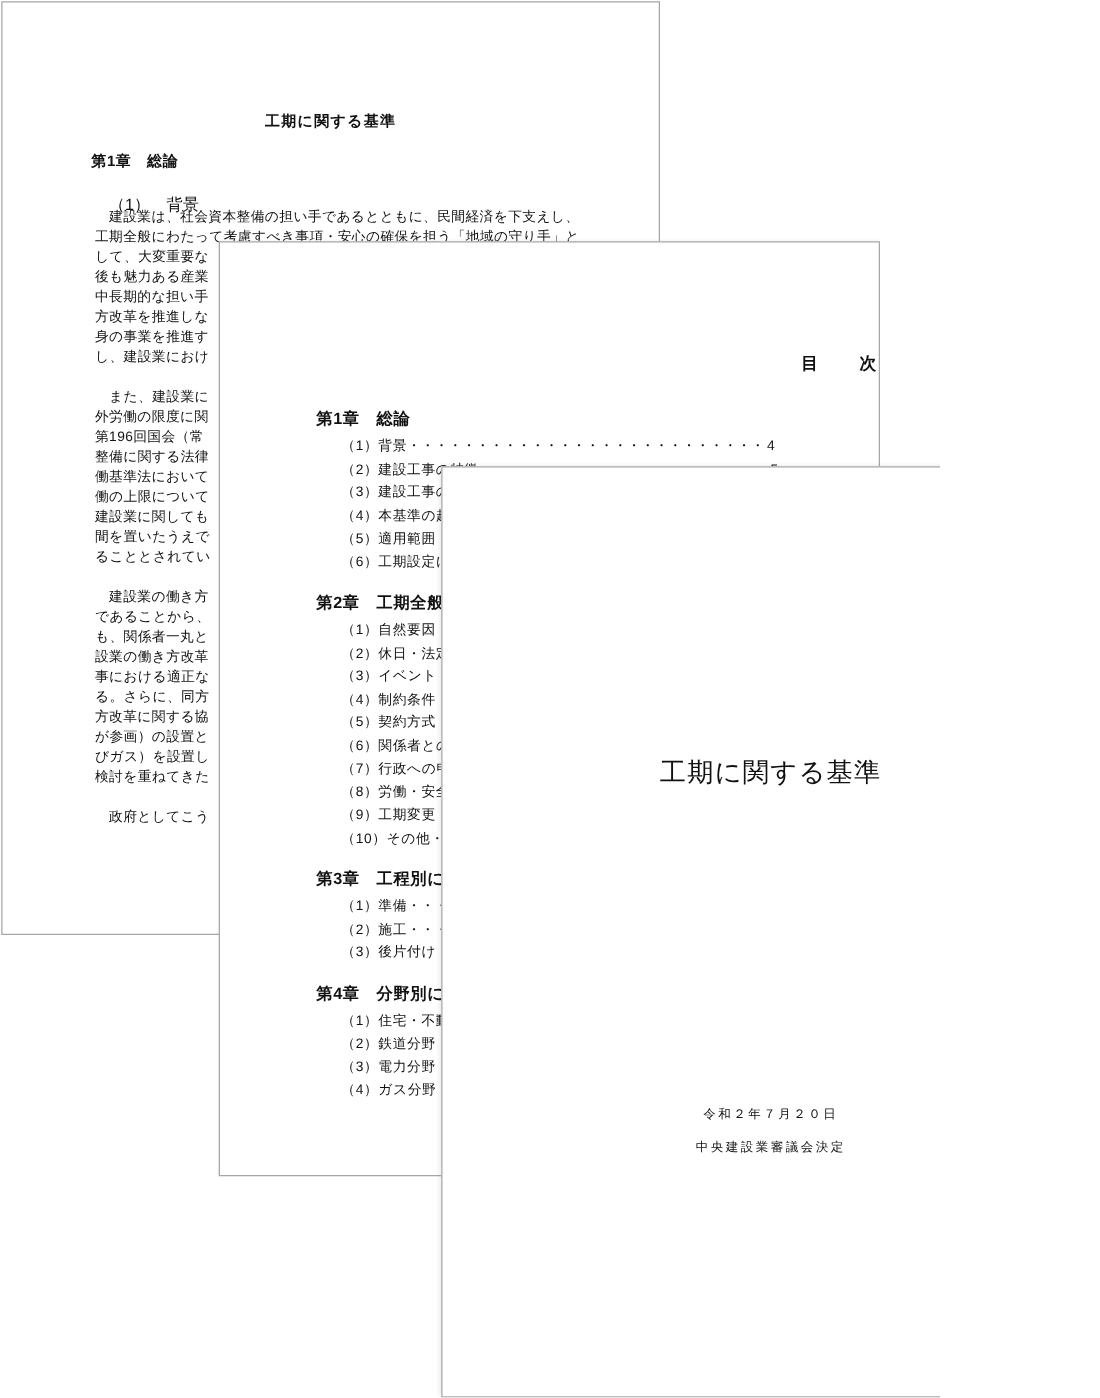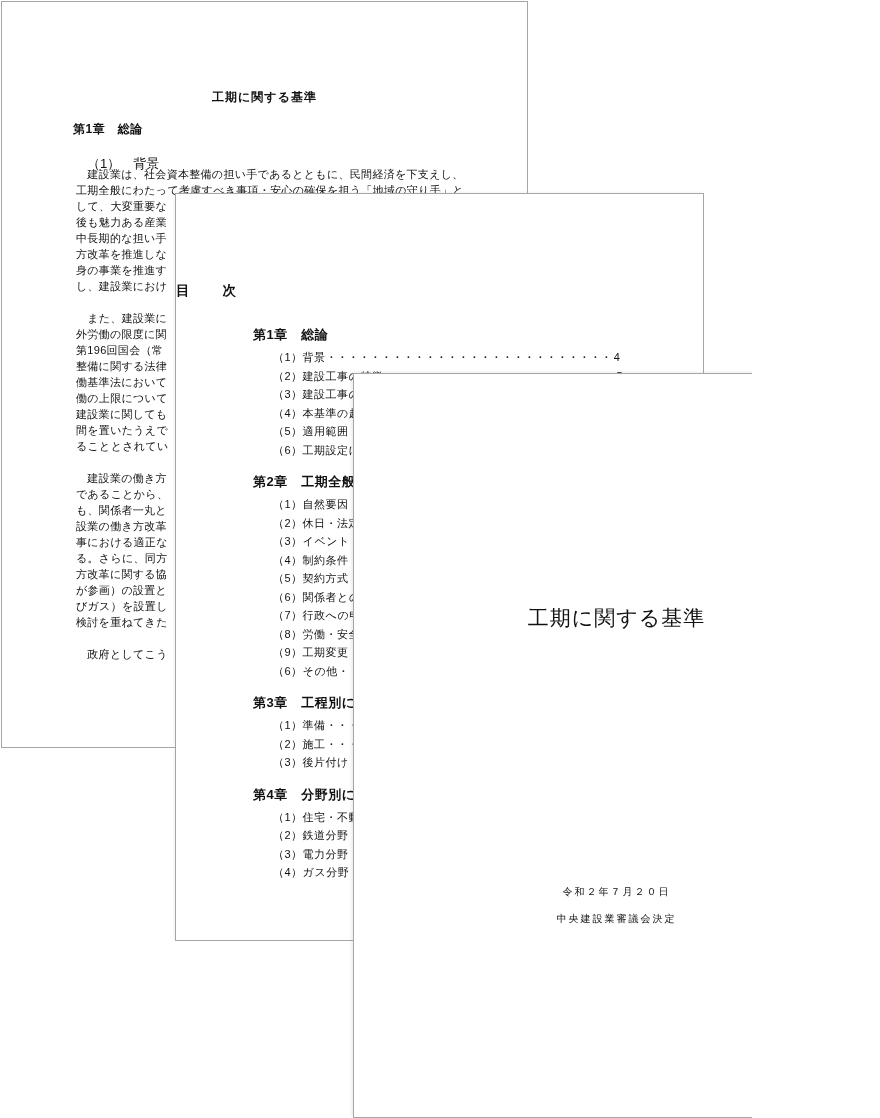--- a/index.html
+++ b/index.html
@@ -41,21 +41,21 @@
   }
   .p1-body {
     position: absolute; left: 74px; top: 164px; width: 400px;
     font-size: 11px; letter-spacing: 0.3px;
   }
   .p1-line { min-height: 16px; line-height: 16px; white-space: nowrap; }
 
   
   .p2-toc-title {
     position: absolute; top: 88px; left: 0; width: 100%;
-    text-align: left; font-size: 13.5px; font-weight: bold; letter-spacing: 2px;
+    text-align: right; font-size: 13.5px; font-weight: bold; letter-spacing: 2px;
   }
   .p2-toc {
     position: absolute; left: 77px; top: 118px; width: 440px;
   }
   .toc-line { white-space: nowrap; }
   .toc-line.chapter {
     font-size: 13px; font-weight: bold; letter-spacing: 0.5px;
     margin-top: 10px; line-height: 26px;
   }
   .toc-line.item {
@@ -169,21 +169,21 @@
         <div class="toc-line item">
           <span class="toc-label">（7）行政への申請</span><span class="toc-dots">・・・・・・・・</span><span class="toc-page"></span>
         </div>
         <div class="toc-line item">
           <span class="toc-label">（8）労働・安全衛生</span><span class="toc-dots">・・・・・・・・</span><span class="toc-page"></span>
         </div>
         <div class="toc-line item">
           <span class="toc-label">（9）工期変更</span><span class="toc-dots">・・・・・・・・</span><span class="toc-page"></span>
         </div>
         <div class="toc-line item">
-          <span class="toc-label">（6）その他</span><span class="toc-dots">・・・・・・・・</span><span class="toc-page"></span>
+          <span class="toc-label">（10）その他</span><span class="toc-dots">・・・・・・・・</span><span class="toc-page"></span>
         </div>
         <div class="toc-line chapter">
           <span class="toc-label">第3章　工程別に考慮すべき事項</span><span class="toc-dots"></span><span class="toc-page"></span>
         </div>
         <div class="toc-line item">
           <span class="toc-label">（1）準備</span><span class="toc-dots">・・・・・・・・</span><span class="toc-page"></span>
         </div>
         <div class="toc-line item">
           <span class="toc-label">（2）施工</span><span class="toc-dots">・・・・・・・・</span><span class="toc-page"></span>
         </div>

